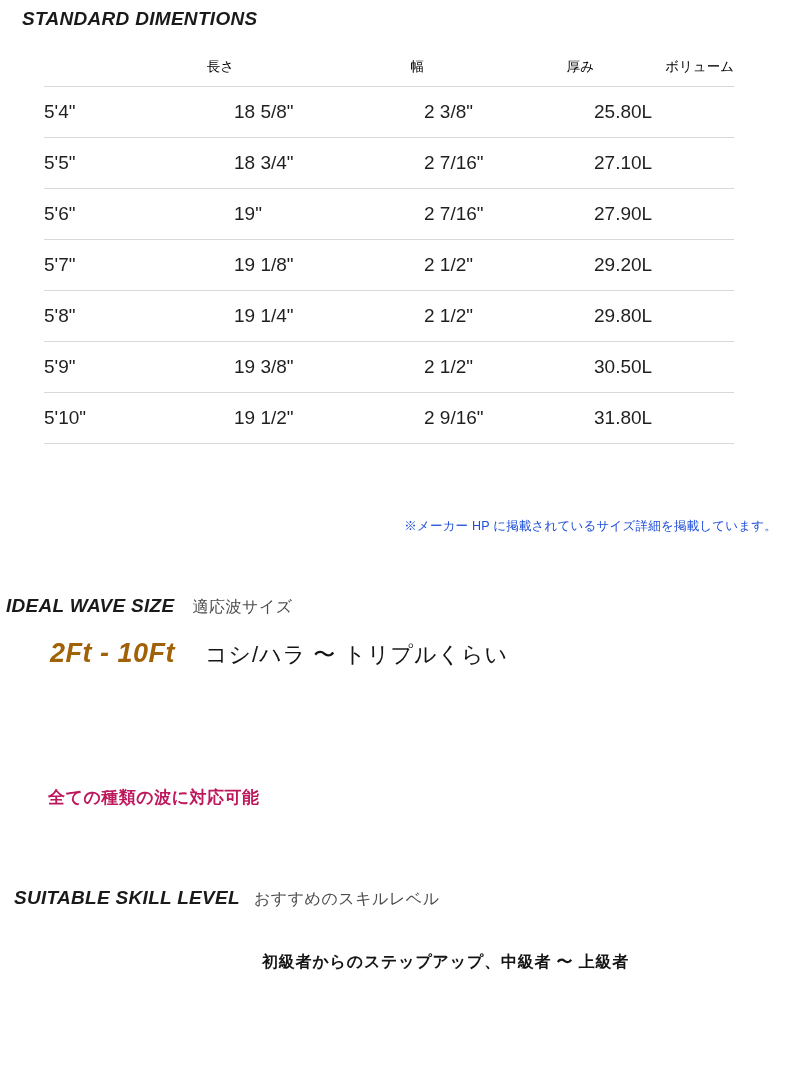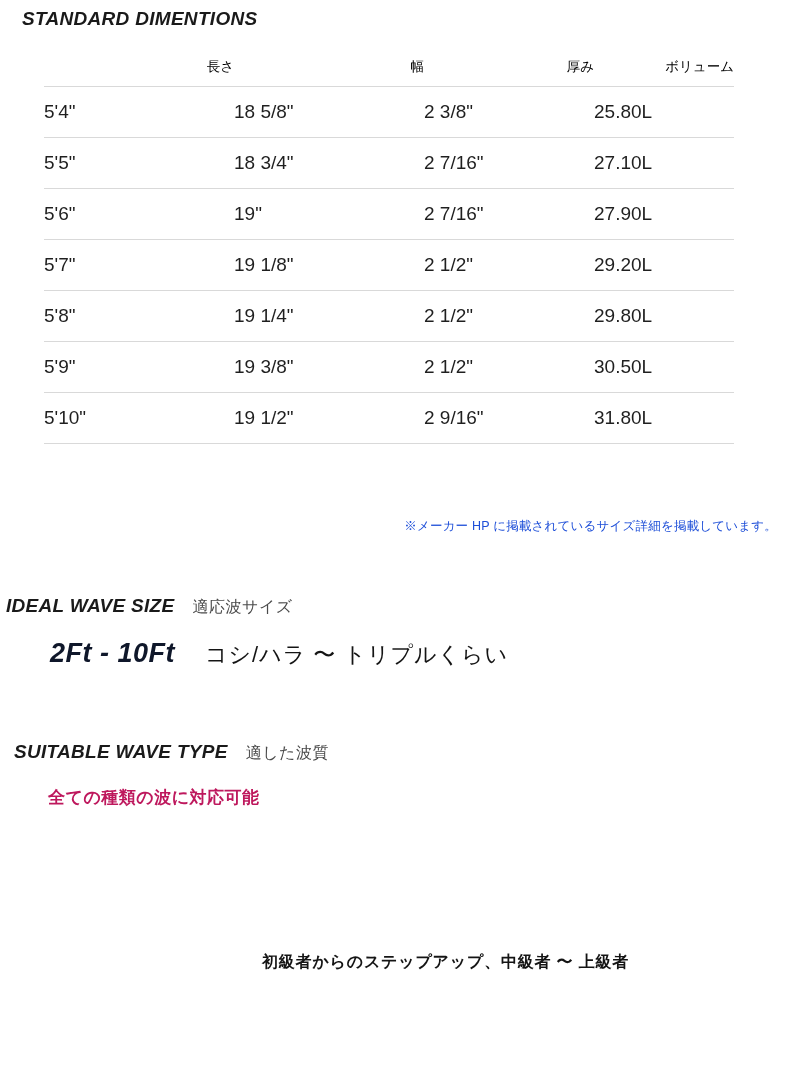--- a/index.html
+++ b/index.html
@@ -105,21 +105,21 @@
     left: 50px;
     top: 638px;
     display: flex;
     align-items: baseline;
     gap: 30px;
   }
   .big-value {
     font-size: 27px;
     font-weight: bold;
     font-style: italic;
-    color: #0f172a;
+    color: #a16207;
     letter-spacing: 0.5px;
   }
   .big-value-jp {
     font-size: 22px;
     color: #141414;
     letter-spacing: 1px;
   }
 
   
   #wave-type-heading {
@@ -257,23 +257,23 @@
 
   <div id="ideal-wave-heading">
     <span class="section-title">IDEAL WAVE SIZE</span>
     <span class="section-sub">適応波サイズ</span>
   </div>
   <div id="ideal-wave-value-row">
     <span class="big-value">2Ft - 10Ft</span>
     <span class="big-value-jp">コシ/ハラ 〜 トリプルくらい</span>
   </div>
 
-  <div id="wave-type-heading">
-    <span class="section-title">SUITABLE WAVE TYPE</span>
-    <span class="section-sub">適した波質</span>
-  </div>
   <div id="wave-type-value">全ての種類の波に対応可能</div>
 
+  <div id="skill-heading">
+    <span class="section-title">SUITABLE SKILL LEVEL</span>
+    <span class="section-sub">おすすめのスキルレベル</span>
+  </div>
 
 
   <div id="skill-value">初級者からのステップアップ、中級者 〜 上級者</div>
 
 </div>
 
 </body></html>

